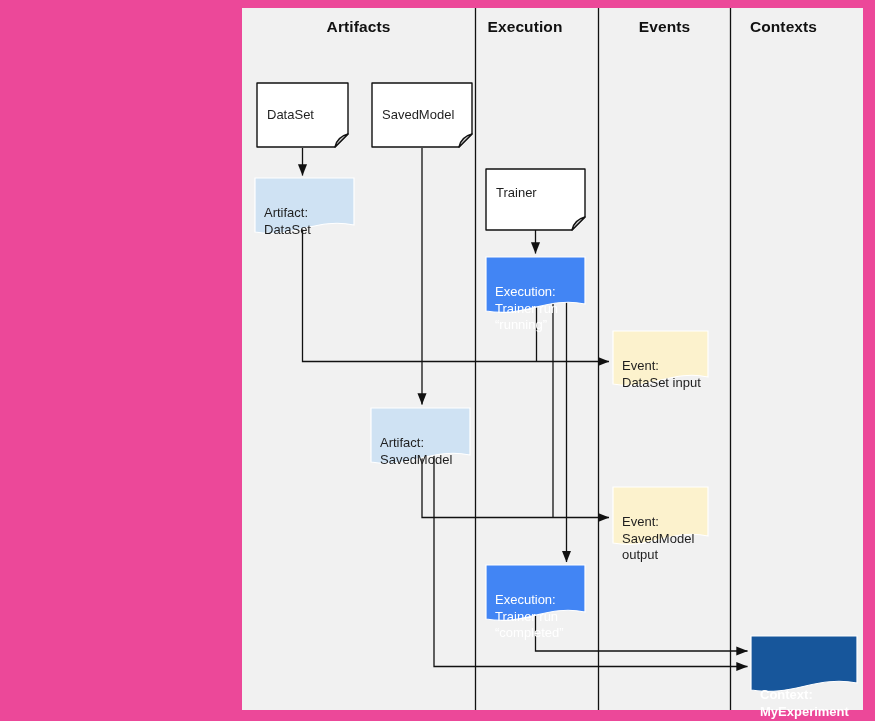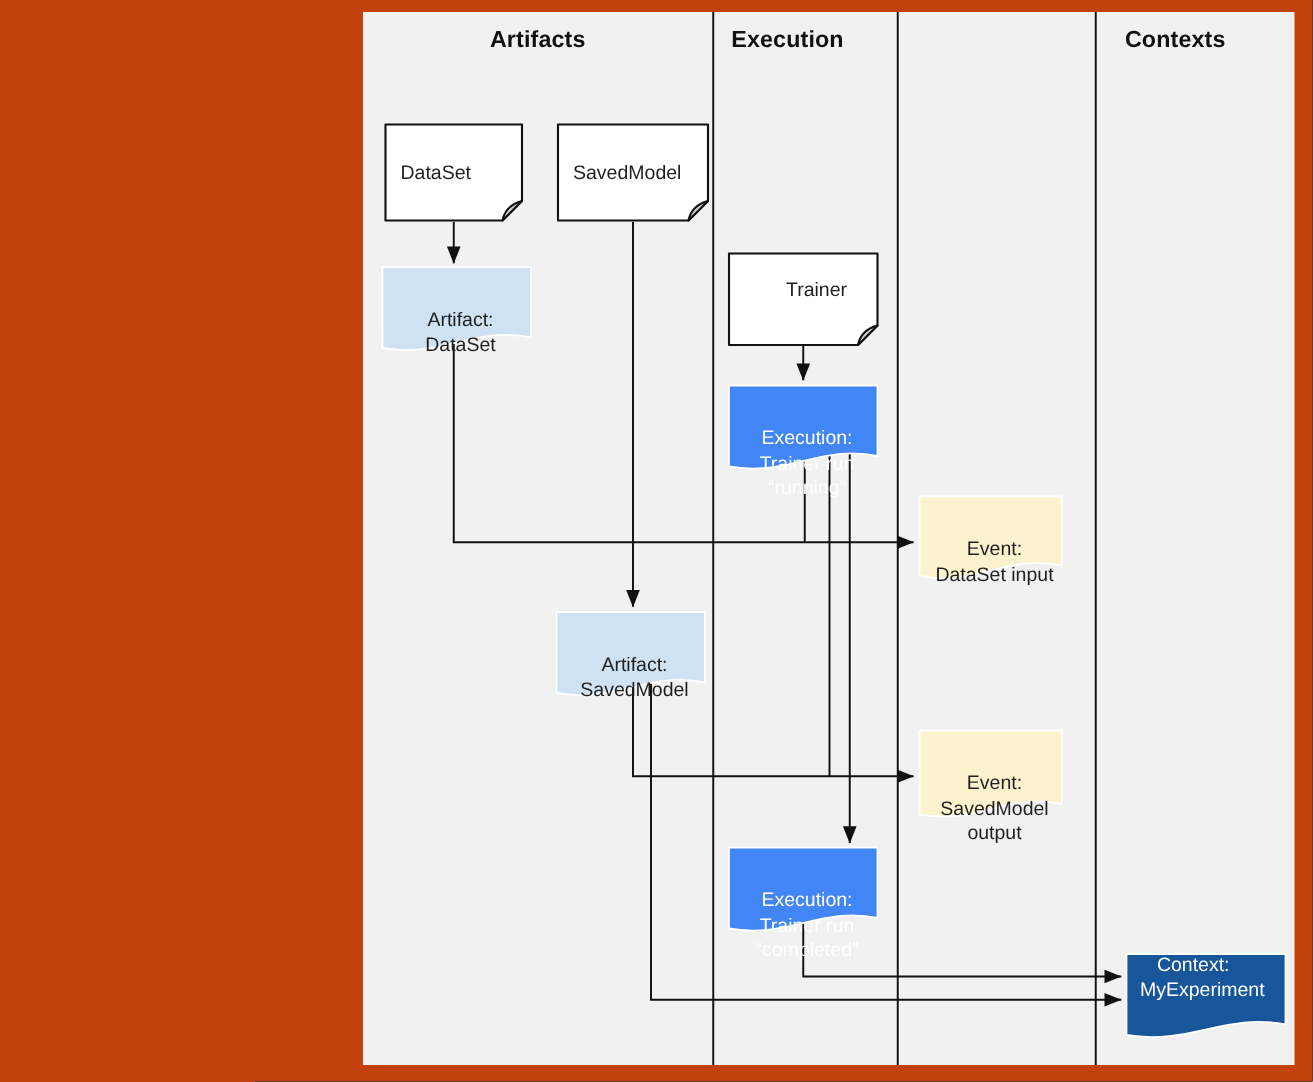--- a/index.html
+++ b/index.html
@@ -1,47 +1,47 @@
 <!DOCTYPE html>
 <html style="--canvas-bg: #f1f1f1; --doc-fill: #ffffff; --flap-fill: #d6d6d6; --artifact-fill: #cfe2f3; --execution-fill: #4285f4; --event-fill: #fcf2cd; --context-fill: #17569b; --line-color: #111111; --text-dark: #1f1f1f; --text-light: #ffffff;"><head>
 <meta charset="utf-8">
 <style>
   html,body{margin:0;padding:0;background:#000;}
   #screen{
-    position:relative;width:875px;height:721px;background:#c2410c;
-    font-family:"Liberation Sans",sans-serif;overflow:hidden;text-align:center;
+    position:relative;width:875px;height:721px;background:#ec4899;
+    font-family:"Liberation Sans",sans-serif;overflow:hidden;
   }
   #diagram-svg{position:absolute;left:0;top:0;width:875px;height:721px;}
   .hdr{
     position:absolute;top:14px;height:26px;display:flex;align-items:center;justify-content:center;
     font-size:15.5px;font-weight:700;color:#111;letter-spacing:.1px;
   }
   .hdr-artifacts{left:242px;width:233px;}
   .hdr-execution{left:475px;width:100px;}
   .hdr-events{left:599px;width:131px;}
   .hdr-contexts{left:730px;width:107px;}
   .lbl{
     position:absolute;font-size:13px;line-height:16.5px;color:var(--text-dark);
     white-space:pre-line;
   }
   .doc-lbl{display:flex;align-items:center;padding-left:10px;box-sizing:border-box;}
   .note-lbl{padding:5px 4px 0 9px;box-sizing:border-box;margin-top:22px;}
   .light-txt{color:var(--text-light);}
   
   .lbl-dataset{left:257px;top:83px;width:91px;height:64px;}
   .lbl-savedmodel{left:372px;top:83px;width:100px;height:64px;}
-  .lbl-trainer{left:486px;top:169px;width:99px;height:49px;margin-left:28px;}
+  .lbl-trainer{left:486px;top:169px;width:99px;height:49px;}
   
   .lbl-art-dataset{left:255px;top:178px;width:99px;}
   .lbl-art-savedmodel{left:371px;top:408px;width:99px;}
   .lbl-exec-running{left:486px;top:257px;width:99px;}
   .lbl-exec-completed{left:486px;top:565px;width:99px;}
   .lbl-event-input{left:613px;top:331px;width:95px;}
   .lbl-event-output{left:613px;top:487px;width:95px;}
-  .lbl-context{left:751px;top:608px;width:84px;}
+  .lbl-context{left:751px;top:660px;width:84px;font-weight:bold;}
 </style>
 </head>
 <body>
 
 <div id="screen">
 
   <svg id="diagram-svg" viewBox="0 0 875 721" xmlns="http://www.w3.org/2000/svg">
     <defs>
       <marker id="arrow" markerWidth="10" markerHeight="9" refX="8.6" refY="4" orient="auto">
         <path d="M0 0.5 L8.8 4 L0 7.5 Z" style="fill:var(--line-color)"></path>
@@ -90,20 +90,21 @@
       <path transform="translate(486,257)" style="fill:var(--execution-fill)" d="M0 0 H99 V47 C61 39 40 61 0 54 Z"></path>
       <path transform="translate(486,565)" style="fill:var(--execution-fill)" d="M0 0 H99 V47 C61 39 40 61 0 54 Z"></path>
       <path transform="translate(613,331)" style="fill:var(--event-fill)" d="M0 0 H95 V46 C59 38 38 60 0 53 Z"></path>
       <path transform="translate(613,487)" style="fill:var(--event-fill)" d="M0 0 H95 V49 C59 41 38 63 0 56 Z"></path>
       <path transform="translate(751,636)" style="fill:var(--context-fill)" d="M0 0 H106 V47 C66 39 42 61 0 54 Z"></path>
     </g>
   </svg>
 
   <div class="hdr hdr-artifacts">Artifacts</div>
   <div class="hdr hdr-execution">Execution</div>
+  <div class="hdr hdr-events">Events</div>
   <div class="hdr hdr-contexts">Contexts</div>
 
   <div class="lbl doc-lbl lbl-dataset">DataSet</div>
   <div class="lbl doc-lbl lbl-savedmodel">SavedModel</div>
   <div class="lbl doc-lbl lbl-trainer">Trainer</div>
 
   <div class="lbl note-lbl lbl-art-dataset">Artifact:
 DataSet</div>
   <div class="lbl note-lbl lbl-art-savedmodel">Artifact:
 SavedModel</div>

